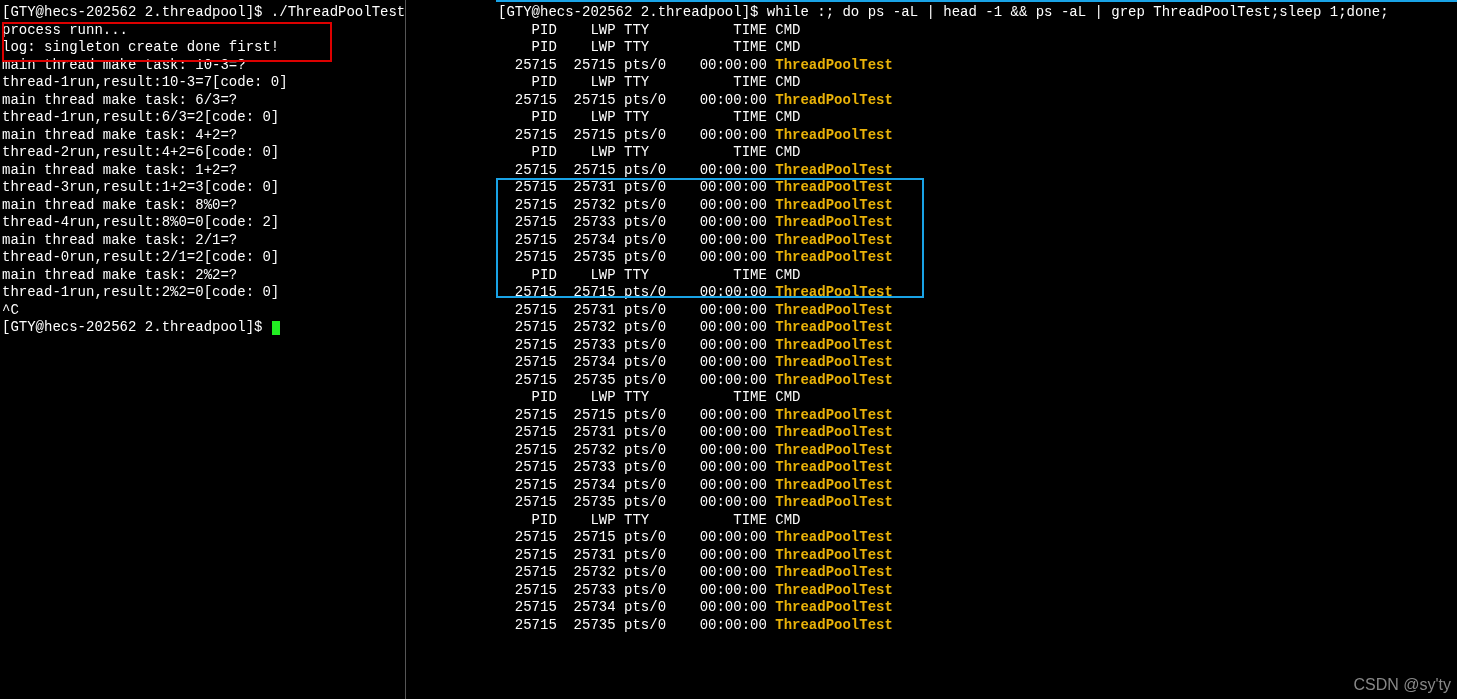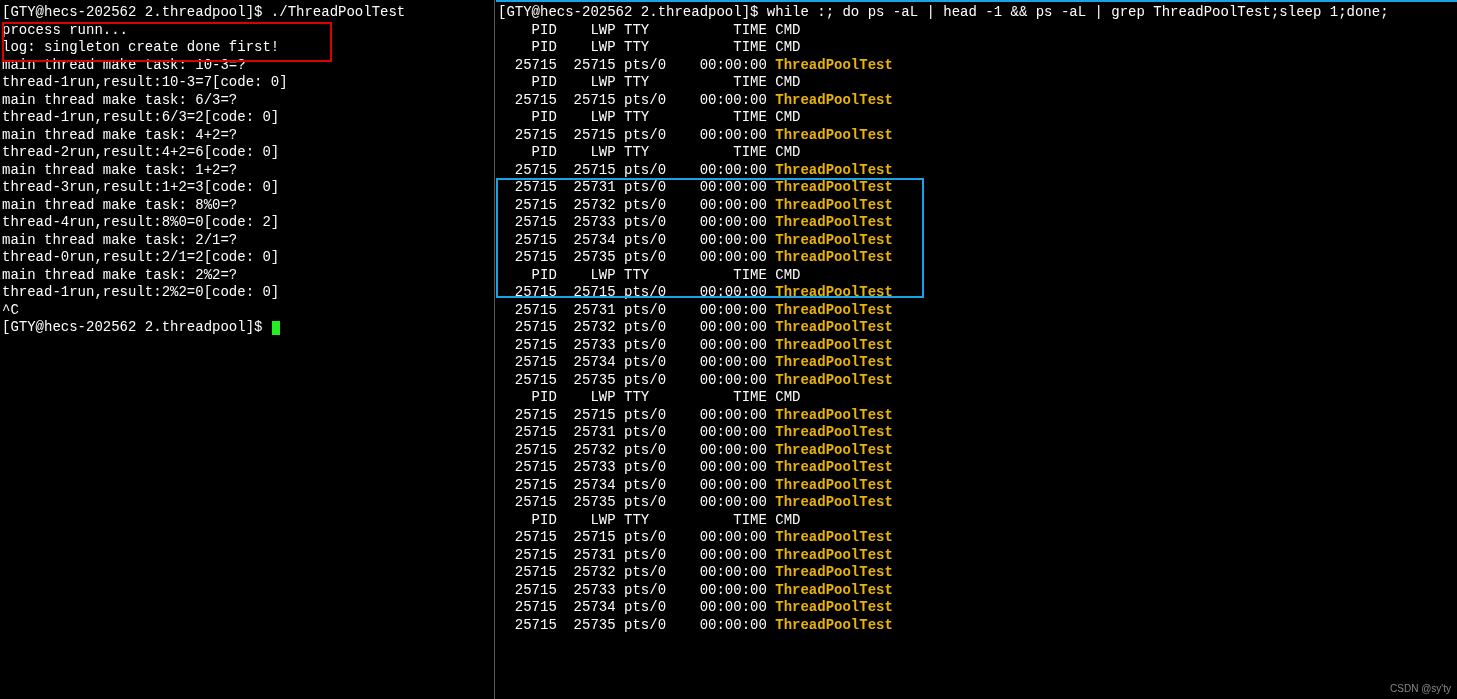--- a/index.html
+++ b/index.html
@@ -15,21 +15,21 @@
     position: relative;
   }
   .pane {
     position: absolute;
     top: 0;
     height: 699px;
     white-space: pre;
     padding-top: 4px;
     padding-left: 2px;
   }
-  .left-pane { left: 0; width: 495px; border-right: 1px solid #555; }
+  .left-pane { left: 0; width: 406px; border-right: 1px solid #555; }
   .right-pane { left: 496px; width: 961px; }
   .line { display: block; min-height: 17.5px; }
   .highlight { color: #eab308; font-weight: bold; }
   .cursor {
     display: inline-block;
     width: 8px; height: 14px;
     background: #2e2;
     vertical-align: text-bottom;
     margin-left: 1px;
   }
@@ -45,21 +45,21 @@
   }
   .topborder {
     position: absolute;
     border-top: 2px solid #19a3e6;
     pointer-events: none;
   }
   .watermark {
     position: absolute;
     right: 6px;
     bottom: 4px;
-    font-size: 10px;
+    font-size: 16px;
     color: #888;
     font-family: sans-serif;
   }
 </style>
 </head>
 <body>
 
 <div class="pane left-pane" id="left-pane"><span class="line ">[GTY@hecs-202562 2.threadpool]$ ./ThreadPoolTest</span><span class="line ">process runn...</span><span class="line ">log: singleton create done first!</span><span class="line ">main thread make task: 10-3=?</span><span class="line ">thread-1run,result:10-3=7[code: 0]</span><span class="line ">main thread make task: 6/3=?</span><span class="line ">thread-1run,result:6/3=2[code: 0]</span><span class="line ">main thread make task: 4+2=?</span><span class="line ">thread-2run,result:4+2=6[code: 0]</span><span class="line ">main thread make task: 1+2=?</span><span class="line ">thread-3run,result:1+2=3[code: 0]</span><span class="line ">main thread make task: 8%0=?</span><span class="line ">thread-4run,result:8%0=0[code: 2]</span><span class="line ">main thread make task: 2/1=?</span><span class="line ">thread-0run,result:2/1=2[code: 0]</span><span class="line ">main thread make task: 2%2=?</span><span class="line ">thread-1run,result:2%2=0[code: 0]</span><span class="line ">^C</span><span class="line">[GTY@hecs-202562 2.threadpool]$ <span class="cursor"></span></span></div>
 <div class="pane right-pane" id="right-pane"><span class="line">[GTY@hecs-202562 2.threadpool]$ while :; do ps -aL | head -1 &amp;&amp; ps -aL | grep ThreadPoolTest;sleep 1;done;</span><span class="line">    PID    LWP TTY          TIME CMD</span><span class="line">    PID    LWP TTY          TIME CMD</span><span class="line">  25715  25715 pts/0    00:00:00 <span class="highlight">ThreadPoolTest</span></span><span class="line">    PID    LWP TTY          TIME CMD</span><span class="line">  25715  25715 pts/0    00:00:00 <span class="highlight">ThreadPoolTest</span></span><span class="line">    PID    LWP TTY          TIME CMD</span><span class="line">  25715  25715 pts/0    00:00:00 <span class="highlight">ThreadPoolTest</span></span><span class="line">    PID    LWP TTY          TIME CMD</span><span class="line">  25715  25715 pts/0    00:00:00 <span class="highlight">ThreadPoolTest</span></span><span class="line">  25715  25731 pts/0    00:00:00 <span class="highlight">ThreadPoolTest</span></span><span class="line">  25715  25732 pts/0    00:00:00 <span class="highlight">ThreadPoolTest</span></span><span class="line">  25715  25733 pts/0    00:00:00 <span class="highlight">ThreadPoolTest</span></span><span class="line">  25715  25734 pts/0    00:00:00 <span class="highlight">ThreadPoolTest</span></span><span class="line">  25715  25735 pts/0    00:00:00 <span class="highlight">ThreadPoolTest</span></span><span class="line">    PID    LWP TTY          TIME CMD</span><span class="line">  25715  25715 pts/0    00:00:00 <span class="highlight">ThreadPoolTest</span></span><span class="line">  25715  25731 pts/0    00:00:00 <span class="highlight">ThreadPoolTest</span></span><span class="line">  25715  25732 pts/0    00:00:00 <span class="highlight">ThreadPoolTest</span></span><span class="line">  25715  25733 pts/0    00:00:00 <span class="highlight">ThreadPoolTest</span></span><span class="line">  25715  25734 pts/0    00:00:00 <span class="highlight">ThreadPoolTest</span></span><span class="line">  25715  25735 pts/0    00:00:00 <span class="highlight">ThreadPoolTest</span></span><span class="line">    PID    LWP TTY          TIME CMD</span><span class="line">  25715  25715 pts/0    00:00:00 <span class="highlight">ThreadPoolTest</span></span><span class="line">  25715  25731 pts/0    00:00:00 <span class="highlight">ThreadPoolTest</span></span><span class="line">  25715  25732 pts/0    00:00:00 <span class="highlight">ThreadPoolTest</span></span><span class="line">  25715  25733 pts/0    00:00:00 <span class="highlight">ThreadPoolTest</span></span><span class="line">  25715  25734 pts/0    00:00:00 <span class="highlight">ThreadPoolTest</span></span><span class="line">  25715  25735 pts/0    00:00:00 <span class="highlight">ThreadPoolTest</span></span><span class="line">    PID    LWP TTY          TIME CMD</span><span class="line">  25715  25715 pts/0    00:00:00 <span class="highlight">ThreadPoolTest</span></span><span class="line">  25715  25731 pts/0    00:00:00 <span class="highlight">ThreadPoolTest</span></span><span class="line">  25715  25732 pts/0    00:00:00 <span class="highlight">ThreadPoolTest</span></span><span class="line">  25715  25733 pts/0    00:00:00 <span class="highlight">ThreadPoolTest</span></span><span class="line">  25715  25734 pts/0    00:00:00 <span class="highlight">ThreadPoolTest</span></span><span class="line">  25715  25735 pts/0    00:00:00 <span class="highlight">ThreadPoolTest</span></span></div>
 

